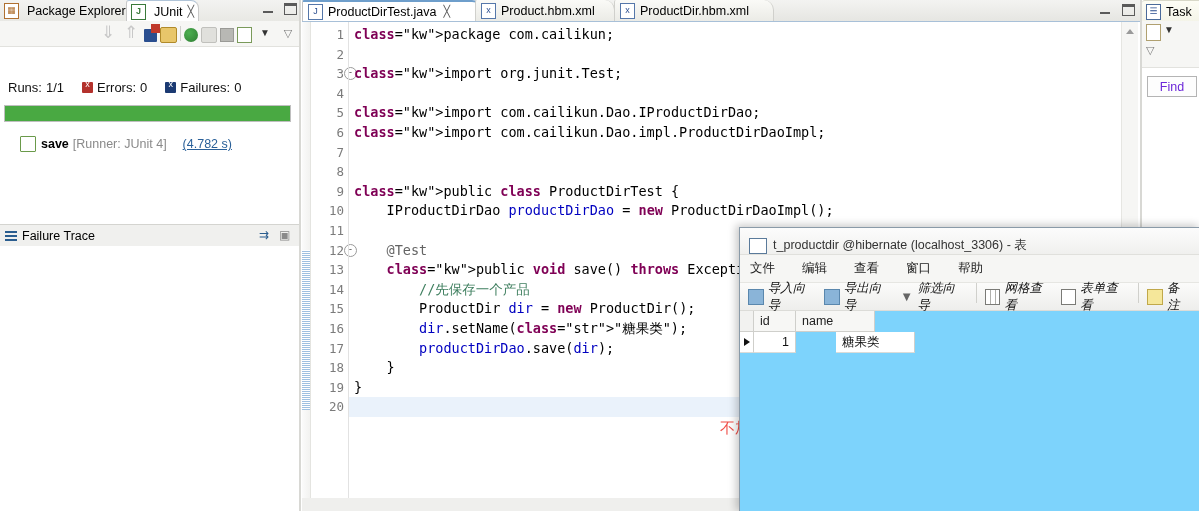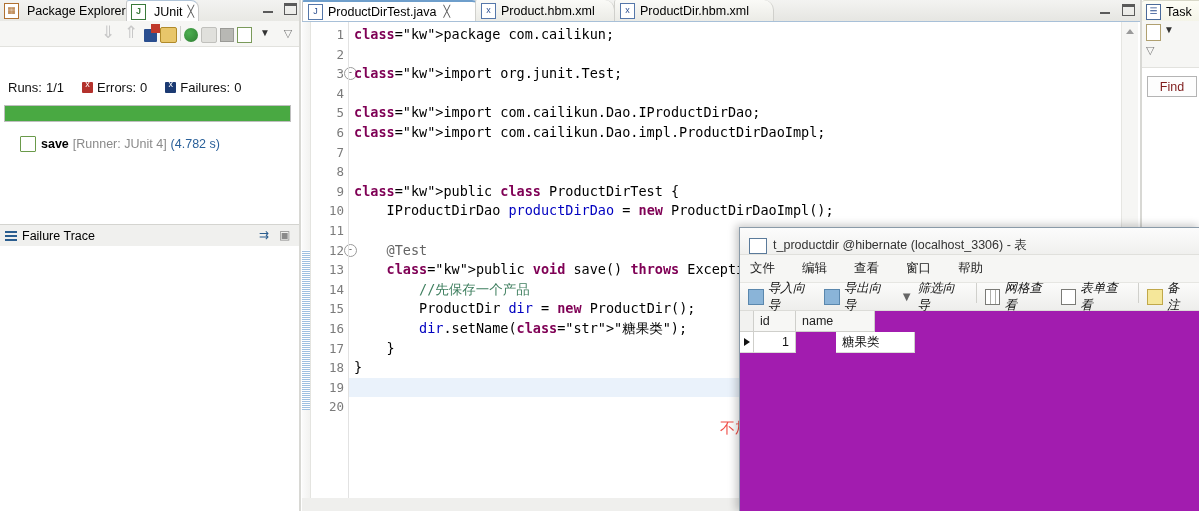--- a/index.html
+++ b/index.html
@@ -48,21 +48,21 @@
 
   .progress{position:absolute;left:4px;top:105px;width:287px;height:17px;
     background:#ffffff;border:1px solid #bfbfbf;box-sizing:border-box;}
   .progress .bar{height:100%;background:#49a942;}
 
   .tree{position:absolute;left:0;top:130px;width:299px;height:90px;background:#fff;}
   .trow{position:absolute;left:20px;top:6px;display:flex;align-items:center;font-size:12.5px;}
   .trow .tico{width:14px;height:14px;margin-right:5px;position:relative;}
   .trow .nm{font-weight:bold;color:#000;}
   .trow .runner{color:#8a8a8a;margin-left:4px;}
-  .trow .tm{color:#2a6099;margin-left:4px;}
+  .trow .tm{color:#2a6099;margin-left:16px;text-decoration:underline;}
 
   .ftbar{position:absolute;left:0;top:224px;width:299px;height:22px;
     background:#f0f0ee;border-top:1px solid #d4d4d0;border-bottom:1px solid #d4d4d0;
     display:flex;align-items:center;}
   .ftbar .ftlabel{margin-left:22px;font-size:12.5px;color:#000;}
   .hamb{position:absolute;left:5px;top:6px;width:12px;height:9px;}
   .hamb i{display:block;height:2px;background:#2a5d8f;margin-bottom:2px;}
   .ftbar .fticons{position:absolute;right:6px;top:3px;display:flex;gap:6px;}
 
   .ftbody{position:absolute;left:0;top:246px;width:299px;height:265px;background:#fff;}
@@ -120,41 +120,41 @@
 
   
   .taskpanel{position:absolute;left:1142px;top:0;width:57px;height:511px;background:#fff;}
   .ttab{position:absolute;left:0;top:0;width:57px;height:21px;display:flex;align-items:center;
     background:linear-gradient(to bottom,#fdfdf5,#f4f4e8);border-top:1px solid #d8d8c8;
     border-radius:3px 0 0 0;font-size:12.5px;}
   .ttoolbar{position:absolute;left:0;top:21px;width:57px;height:46px;background:#f6f6f4;
     border-bottom:1px solid #e2e2de;}
   .findbtn{position:absolute;left:5px;top:76px;width:50px;height:21px;
     background:#fdfdfd;border:1px solid #b4b4b4;box-sizing:border-box;
-    display:flex;align-items:center;justify-content:center;font-size:12.5px;color:#7f1d1d;}
+    display:flex;align-items:center;justify-content:center;font-size:12.5px;color:#6d28d9;}
   .tasksep{position:absolute;left:1140px;top:0;width:2px;height:511px;background:#d8d8d4;}
 
   
   .dbwin{position:absolute;left:739px;top:227px;width:460px;height:284px;
     background:#f4f4f2;border:1px solid #8a9aa8;box-shadow:-3px -2px 8px rgba(0,0,0,.22);}
   .dbtitle{position:absolute;left:0;top:0;width:100%;height:27px;
     background:linear-gradient(to bottom,#fcfcfc,#f0f0ee);
     display:flex;align-items:flex-end;border-bottom:1px solid #e0e0dc;box-sizing:border-box;}
   .dbtitle .dbico{width:16px;height:14px;margin:0 6px 0 9px;position:relative;}
   .dbtitle .ttxt{font-size:12.5px;color:#333;}
   .dbmenu{position:absolute;left:0;top:27px;width:100%;height:27px;
     background:#f6f6f4;display:flex;align-items:center;padding-left:10px;box-sizing:border-box;}
   .dbmenu span{margin-right:27px;font-size:12.5px;color:#222;}
   .dbtools{position:absolute;left:0;top:54px;width:100%;height:29px;
     background:linear-gradient(to bottom,#fbfbfa,#eeeeec);border-top:1px solid #e6e6e2;
     border-bottom:1px solid #dcdcd8;display:flex;padding-left:8px;box-sizing:border-box;font-style:italic;}
   .tbtn{display:flex;align-items:center;margin-right:10px;font-size:12.5px;color:#111;}
   .tbtn .ic{width:15px;height:14px;margin-right:4px;position:relative;}
   .tsep{width:1px;height:20px;background:#d0d0cc;margin:0 8px 0 2px;}
-  .dbgrid{position:absolute;left:0;top:83px;width:100%;bottom:0;background:#a21caf;}
+  .dbgrid{position:absolute;left:0;top:83px;width:100%;bottom:0;background:#7dd3fc;}
   .ghead{position:absolute;left:0;top:0;height:21px;display:flex;}
   .ghead .corner{width:14px;height:21px;background:#f2f2f0;border-right:1px solid #cfcfcb;
     border-bottom:1px solid #cfcfcb;box-sizing:border-box;}
   .ghead .hc{height:21px;background:#f7f7f5;border-right:1px solid #cfcfcb;
     border-bottom:1px solid #cfcfcb;box-sizing:border-box;display:flex;align-items:center;
     padding-left:6px;font-size:12.5px;color:#222;}
   .grow{position:absolute;left:0;top:21px;height:21px;display:flex;}
   .grow .sel{width:14px;height:21px;background:#fff;border-right:1px solid #cfcfcb;
     border-bottom:1px solid #dcdcd8;box-sizing:border-box;position:relative;}
   .grow .sel:after{content:"";position:absolute;left:4px;top:6px;width:0;height:0;
@@ -311,20 +311,21 @@
           <div class="cline">&nbsp;</div>
           <div class="cline">&nbsp;</div>
           <div class="cline"><span <span="" class="kw">class</span>="kw"&gt;public <span class="kw">class</span> ProductDirTest {</div>
           <div class="cline">    IProductDirDao <span class="fld">productDirDao</span> = <span class="kw">new</span> ProductDirDaoImpl();</div>
           <div class="cline">&nbsp;</div>
           <div class="cline"><span class="ann">    @Test</span></div>
           <div class="cline">    <span <span="" class="kw">class</span>="kw"&gt;public <span class="kw">void</span> save() <span class="kw">throws</span> Exception {</div>
           <div class="cline"><span class="cmt">        //先保存一个产品</span></div>
           <div class="cline">        ProductDir <span class="fld">dir</span> = <span class="kw">new</span> ProductDir();</div>
           <div class="cline">        <span class="fld">dir</span>.setName(<span <span="" class="kw">class</span>="str"&gt;"糖果类");</div>
+          <div class="cline">        <span class="fld">productDirDao</span>.save(<span class="fld">dir</span>);</div>
           <div class="cline">    }</div>
           <div class="cline">}</div>
           <div class="cline cur">&nbsp;</div>
         </div>
       <div class="escroll">
         <div class="uparrow"></div>
       </div>
     </div>
     <div class="ebottom"></div>
 

